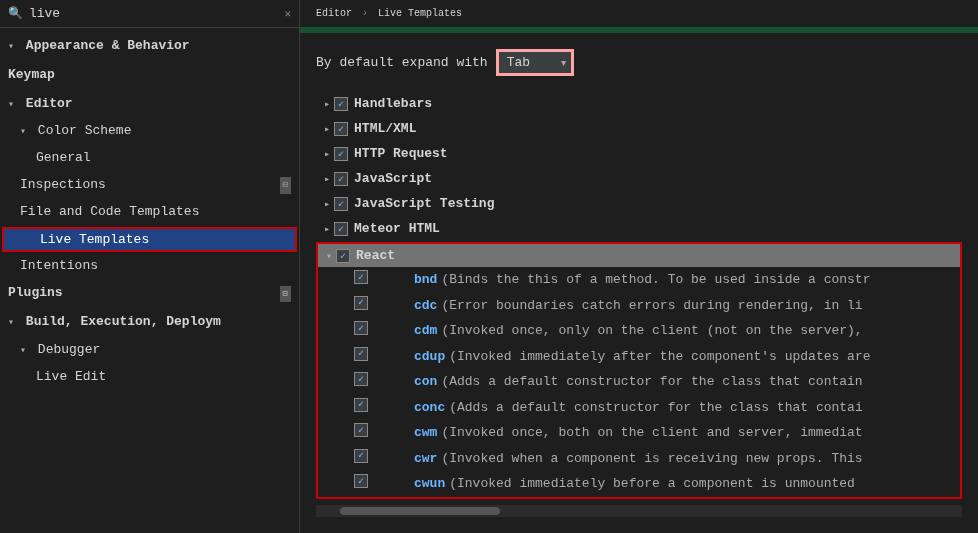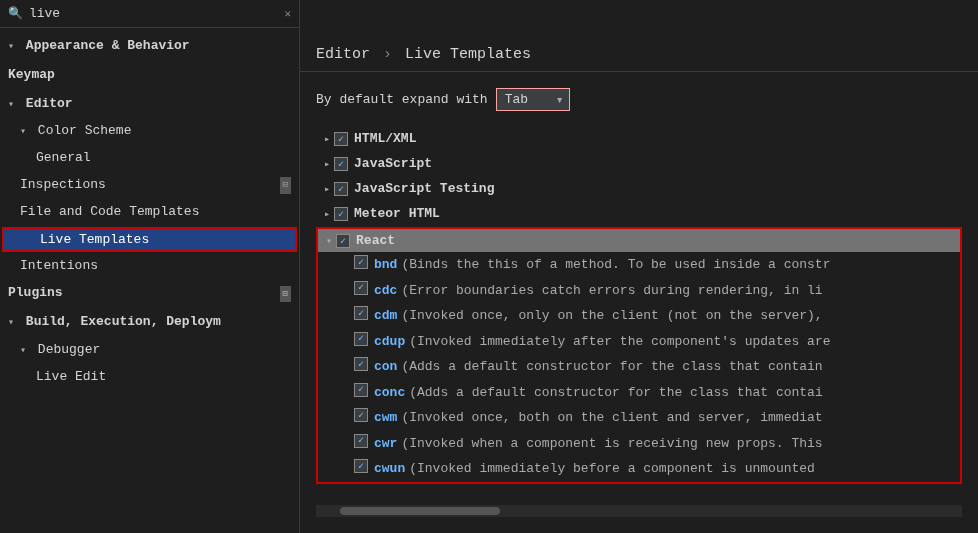--- a/index.html
+++ b/index.html
@@ -103,23 +103,22 @@
       flex: 1;
       background: #1e1e1e;
       display: flex;
       flex-direction: column;
       overflow: hidden;
     }
 
     .breadcrumb {
       padding: 8px 16px;
       color: #d4d4d4;
-      font-size: 15px;
-      border-bottom: 1px solid #14532d;
-      margin-top: 38px;
+      font-size: 10px;
+      border-bottom: 6px solid #14532d;
     }
 
     .breadcrumb .separator {
       color: #888;
       margin: 0 4px;
     }
 
     .main-body {
       padding: 16px;
       flex: 1;
@@ -136,21 +135,21 @@
       margin-bottom: 16px;
     }
 
     .expand-label {
       color: #d4d4d4;
     }
 
     .dropdown {
       background: #3c3f41;
       color: #d4d4d4;
-      border: 1px solid #fca5a5;
+      border: 3px solid #fca5a5;
       padding: 3px 24px 3px 8px;
       font-family: 'Courier New', monospace;
       font-size: 13px;
       cursor: pointer;
       appearance: none;
       -webkit-appearance: none;
       position: relative;
     }
 
     .dropdown-wrapper {
@@ -230,20 +229,21 @@
       cursor: pointer;
       color: #d4d4d4;
       line-height: 1.5;
     }
 
     .template-name {
       font-weight: bold;
       color: #6cb6ff;
       margin-right: 4px;
       white-space: nowrap;
+      margin-left: 40px;
     }
 
     .template-desc {
       color: #aaa;
       overflow: hidden;
       text-overflow: ellipsis;
       white-space: nowrap;
     }
 
     .scrollbar-area {
@@ -350,29 +350,43 @@
         <select class="dropdown">
           <option>Tab</option>
           <option>Space</option>
           <option>Enter</option>
         </select>
       </div>
     </div>
 
     <div class="templates-list">
 
+      <div class="template-group">
+        <div class="template-group-header">
+          <span class="arrow collapsed"></span>
+          <span class="checkbox checked"></span>
+          <span>Handlebars</span>
+        </div>
+      </div>
 
       <div class="template-group">
         <div class="template-group-header">
           <span class="arrow collapsed"></span>
           <span class="checkbox checked"></span>
           <span>HTML/XML</span>
         </div>
       </div>
 
+      <div class="template-group">
+        <div class="template-group-header">
+          <span class="arrow collapsed"></span>
+          <span class="checkbox checked"></span>
+          <span>HTTP Request</span>
+        </div>
+      </div>
 
       <div class="template-group">
         <div class="template-group-header">
           <span class="arrow collapsed"></span>
           <span class="checkbox checked"></span>
           <span>JavaScript</span>
         </div>
       </div>
 
       <div class="template-group">

